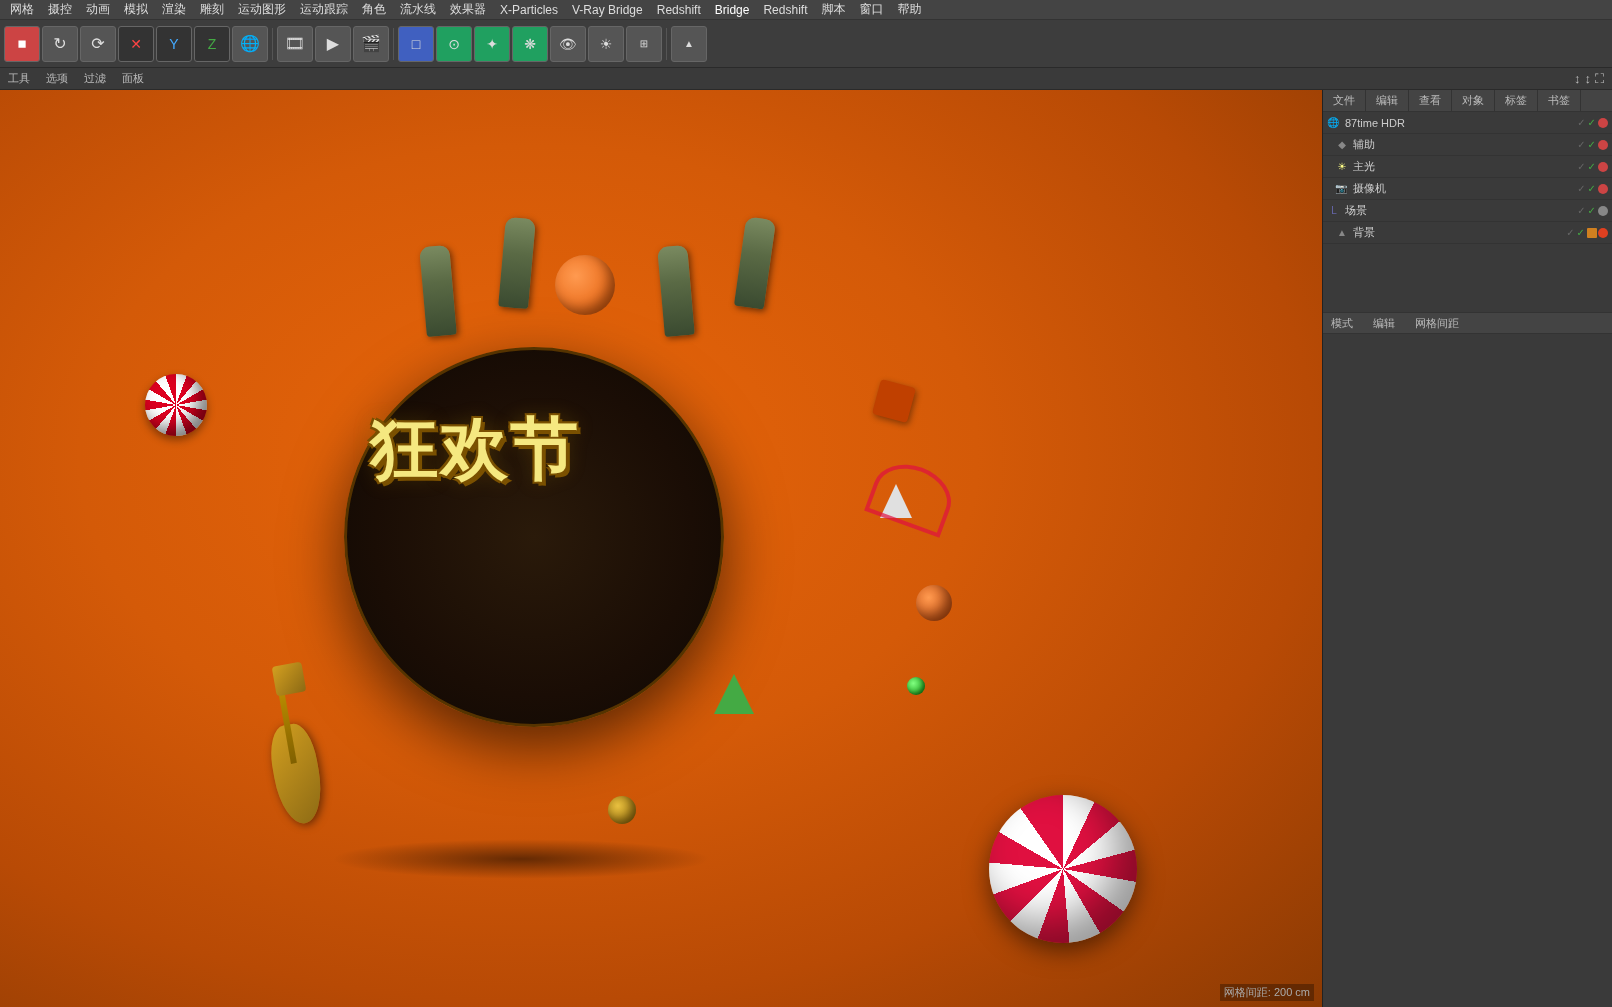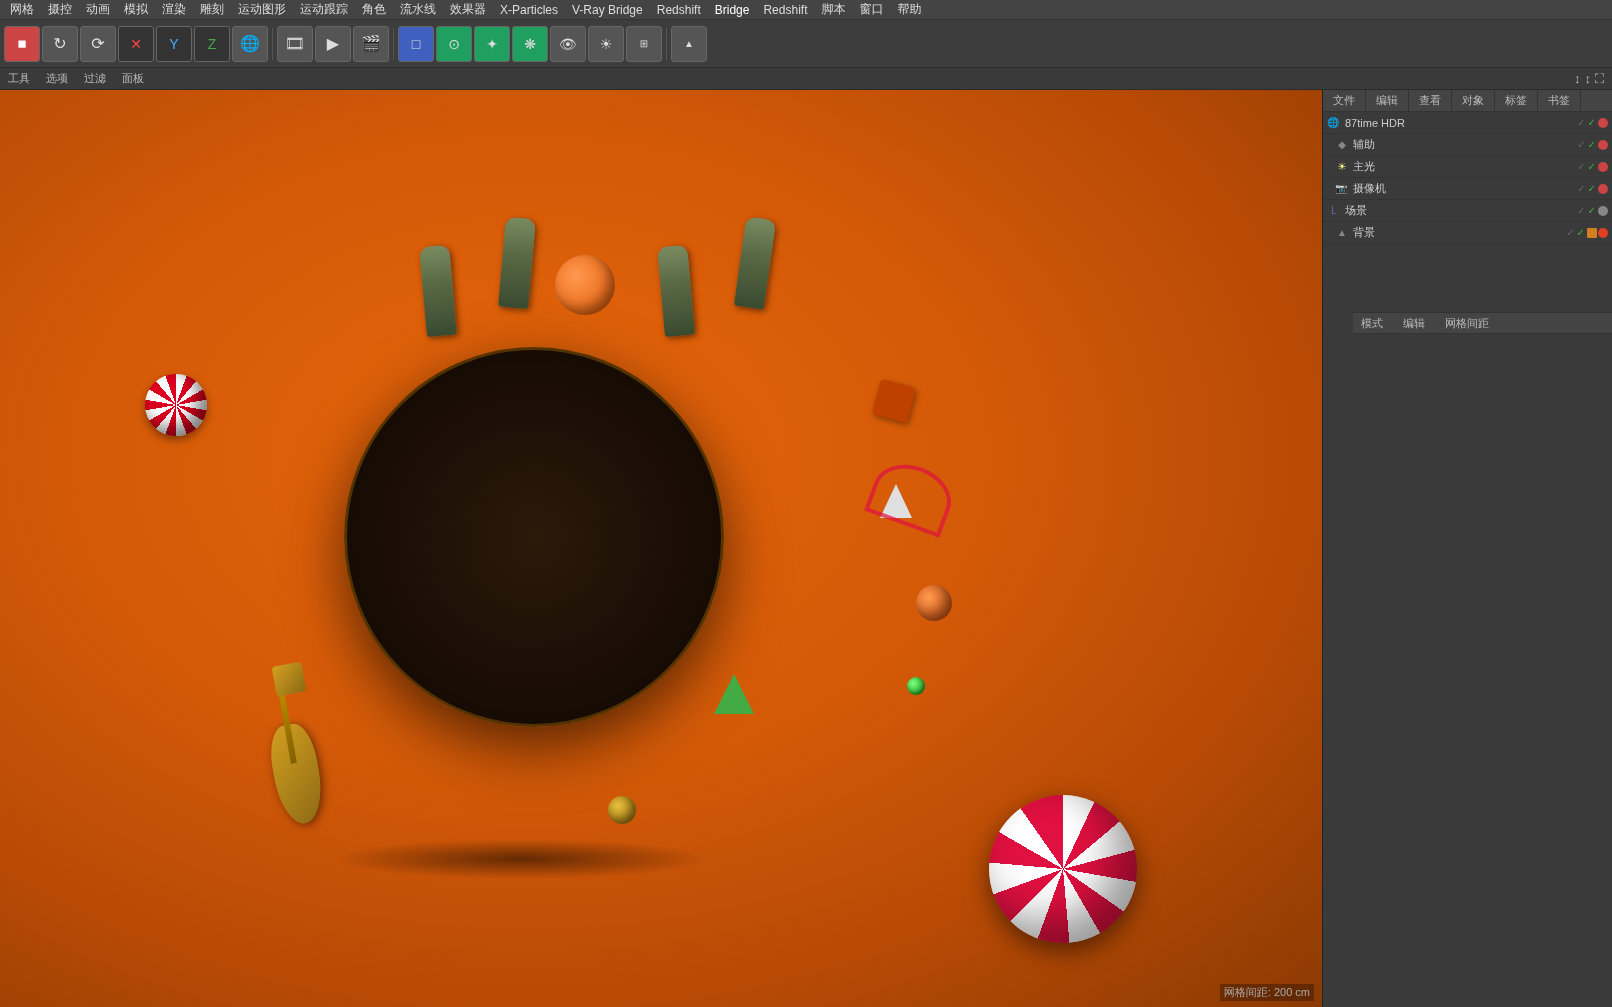--- a/index.html
+++ b/index.html
@@ -170,21 +170,20 @@
       display: inline-block;
     }
     #attr-tabs {
       height: 22px;
       background: #444;
       display: flex;
       align-items: center;
       padding: 0 4px;
       gap: 8px;
       border-bottom: 1px solid #333;
-      margin-left: 30px;
     }
 
     
     .sphere {
       position: absolute;
       border-radius: 50%;
     }
     .sphere-striped-white-red {
       width: 65px; height: 65px;
       background: conic-gradient(from 0deg, #fff 0deg 20deg, #dd0020 20deg 40deg, #fff 40deg 60deg, #dd0020 60deg 80deg, #fff 80deg 100deg, #dd0020 100deg 120deg, #fff 120deg 140deg, #dd0020 140deg 160deg, #fff 160deg 180deg, #dd0020 180deg 200deg, #fff 200deg 220deg, #dd0020 220deg 240deg, #fff 240deg 260deg, #dd0020 260deg 280deg, #fff 280deg 300deg, #dd0020 300deg 320deg, #fff 320deg 340deg, #dd0020 340deg 360deg);
@@ -351,20 +350,21 @@
 
       <div class="bottle" style="top:17%;left:50%;transform:rotate(-5deg);"></div>
 
       <div class="bottle" style="top:14%;left:56%;transform:rotate(8deg);"></div>
 
       <div style="position:absolute;top:41%;right:28%;width:80px;height:60px;border:4px solid #e01040;border-radius:50% 50% 0 0;transform:rotate(20deg);opacity:0.7;"></div>
 
       <div class="sphere" style="bottom:20%;left:46%;width:28px;height:28px;background:radial-gradient(circle at 35% 35%, #e8c040, #8b6000);box-shadow:inset -4px -4px 8px rgba(0,0,0,0.4);"></div>
 
       <div style="position:absolute;top:35%;left:28%;z-index:20;line-height:1.1;">
+        <div style="font-size:68px;font-weight:900;color:#f5e880;text-shadow:4px 4px 0 #7a5000,-2px -2px 0 #7a5000,2px -2px 0 #7a5000,-2px 2px 0 #7a5000,0 0 20px rgba(200,150,0,0.3);letter-spacing:2px;">狂欢节</div>
       </div>
 
       <div style="position:absolute;bottom:14%;left:25%;width:380px;height:40px;background:radial-gradient(ellipse,rgba(0,0,0,0.5) 0%,transparent 70%);border-radius:50%;"></div>
     </div>
 
     <div class="grid-label">网格间距: 200 cm</div>
   </div>
 
   <div id="right-area">
 

